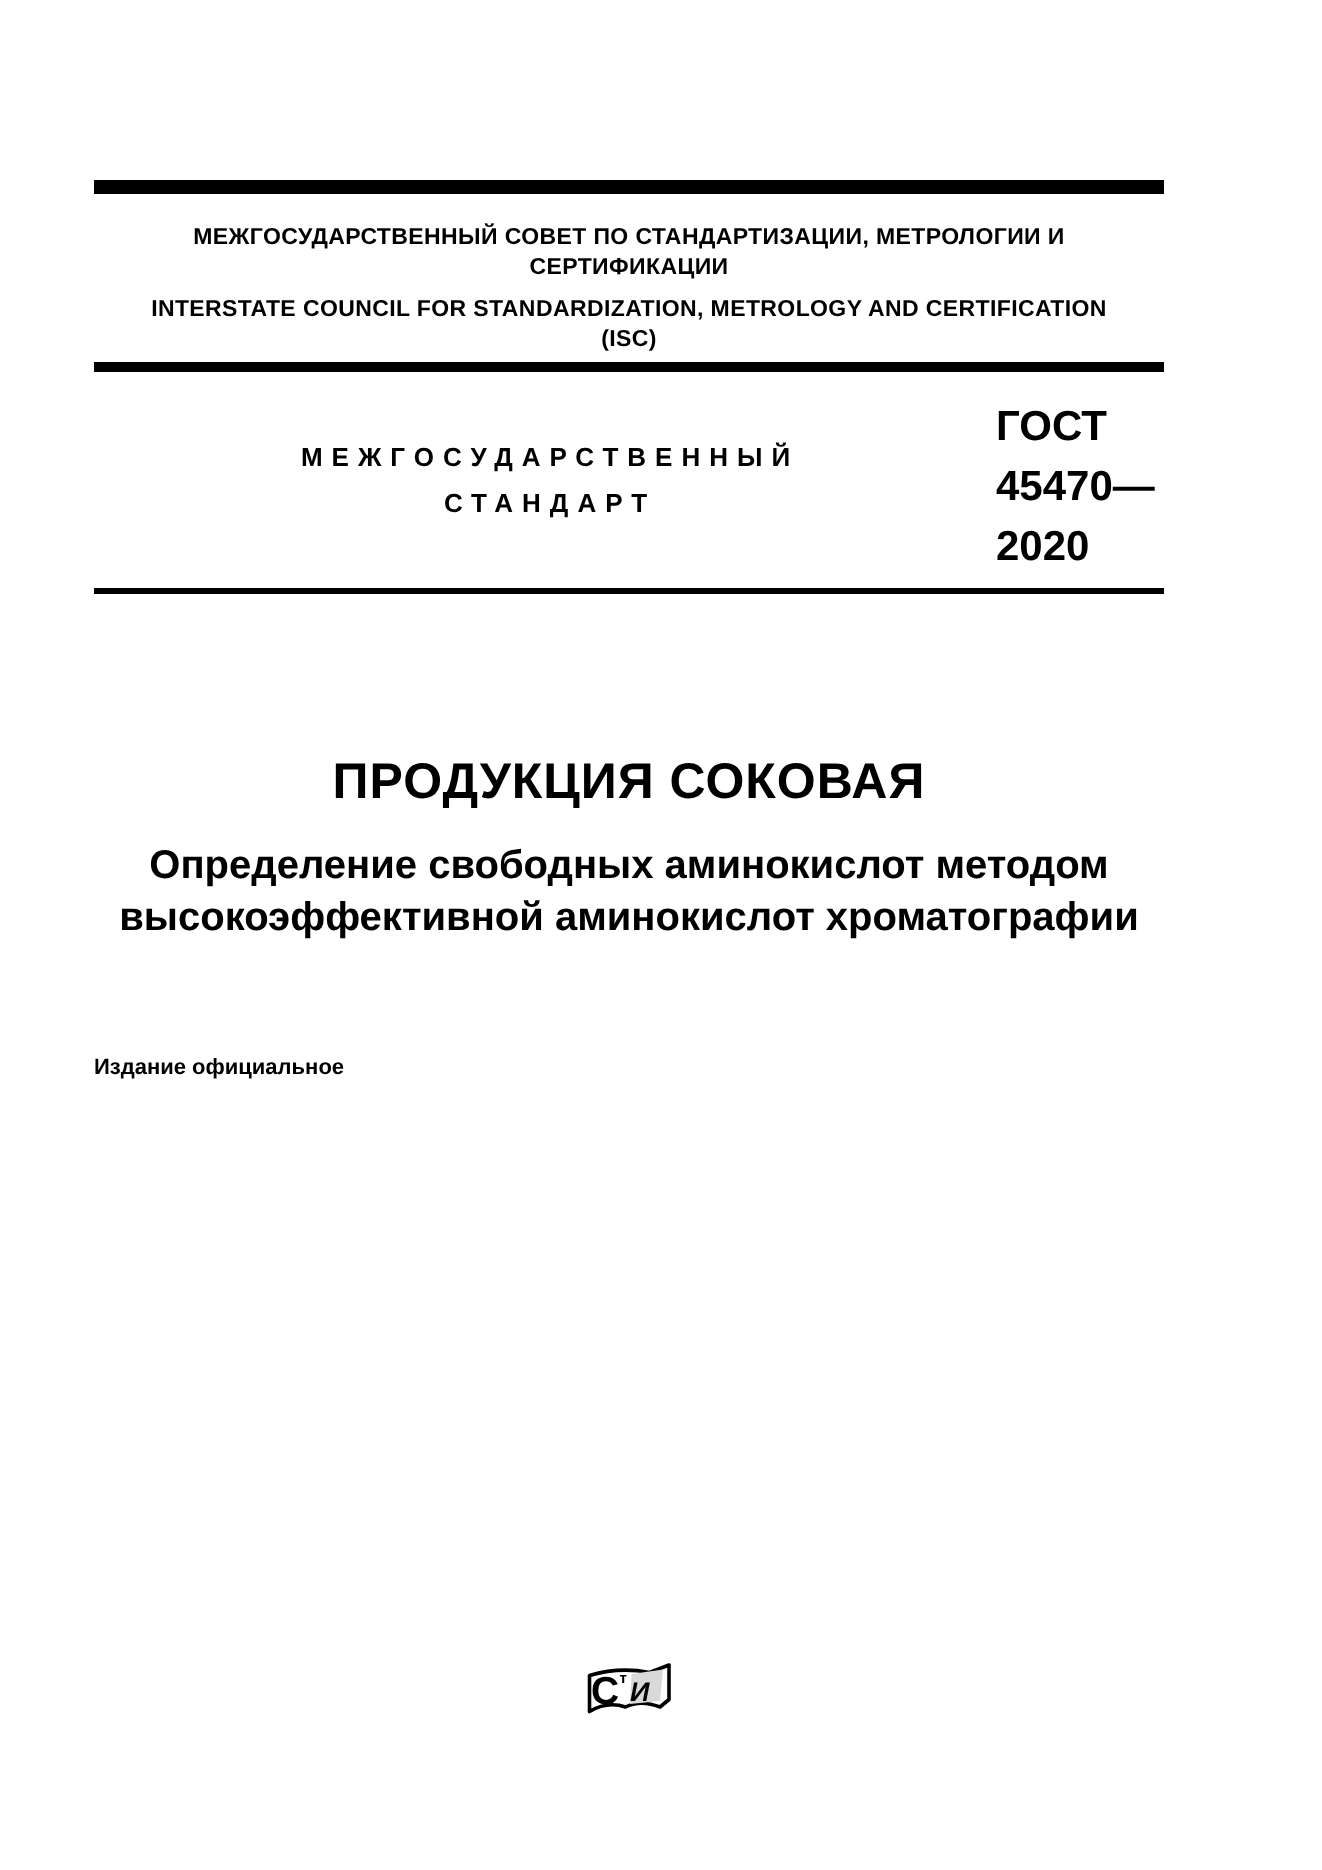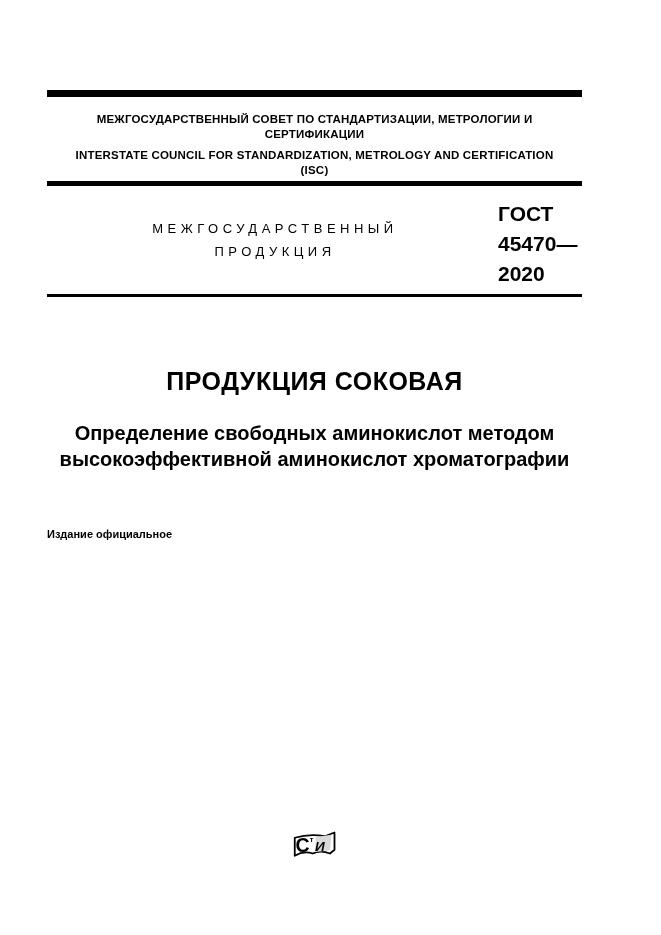--- a/index.html
+++ b/index.html
@@ -55,40 +55,40 @@
     width: 535px;
     height: 108px;
     display: flex;
   }
   .band-left {
     width: 451px;
     display: flex;
     flex-direction: column;
     justify-content: center;
     align-items: center;
-    font-weight: normal;
+    font-weight: bold;
     font-size: 13px;
     line-height: 23px;
     letter-spacing: 4.5px;
     padding-left: 5px; 
     text-align: center;
   }
   .band-right {
     width: 84px;
     padding-top: 13px;
     font-weight: bold;
     font-size: 21px;
     line-height: 30px;
     text-align: left;
     white-space: nowrap;
   }
 
   .doc-title {
     position: absolute;
-    top: 338px;
+    top: 348px;
     left: 0;
     width: 535px;
     text-align: center;
     font-weight: bold;
     font-size: 25px;
     line-height: 30px;
     letter-spacing: 0.5px;
   }
   .doc-subtitle {
     position: absolute;
@@ -140,21 +140,21 @@
       <div>МЕЖГОСУДАРСТВЕННЫЙ СОВЕТ ПО СТАНДАРТИЗАЦИИ, МЕТРОЛОГИИ И СЕРТИФИКАЦИИ</div>
       <div class="en-block">INTERSTATE COUNCIL FOR STANDARDIZATION, METROLOGY AND CERTIFICATION</div>
       <div>(ISC)</div>
     </div>
 
     <div class="rule rule-mid"></div>
 
     <div class="band">
       <div class="band-left">
         <div>МЕЖГОСУДАРСТВЕННЫЙ</div>
-        <div>ПРОДУКЦИЯ</div>
+        <div>СТАНДАРТ</div>
       </div>
       <div class="band-right">
         <div>ГОСТ</div>
         <div>45470—</div>
         <div>2020</div>
       </div>
     </div>
 
     <div class="rule rule-bottom"></div>
 

